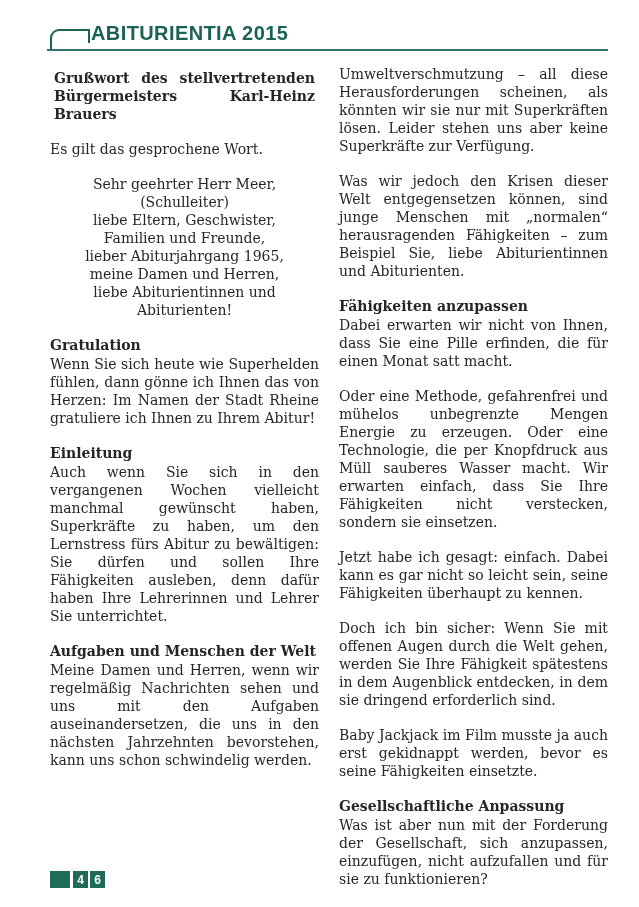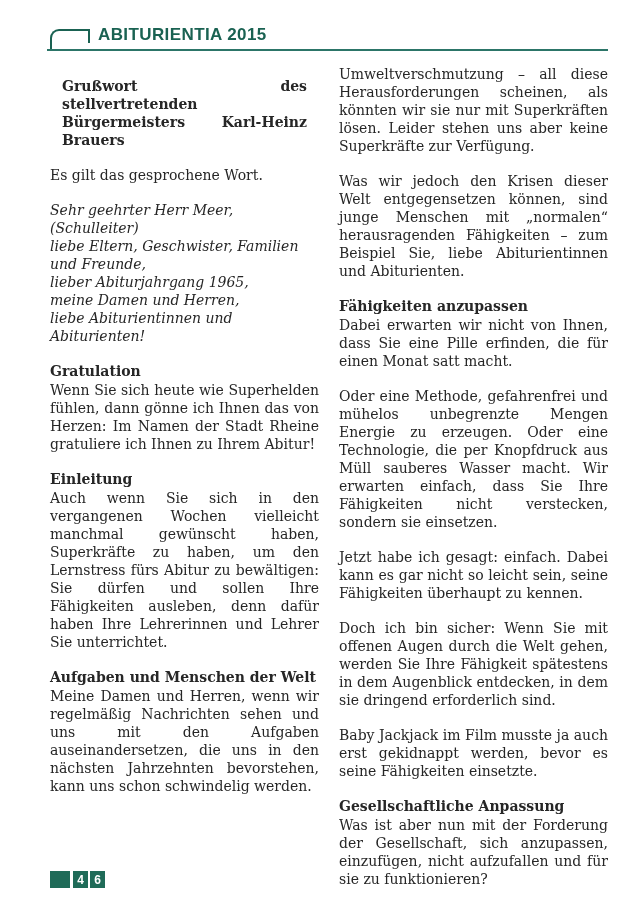--- a/index.html
+++ b/index.html
@@ -40,59 +40,59 @@
   }
   .header-tab::after{
     content:"";
     position:absolute;
     right:0;top:0;
     width:2px;height:12px;
     background:var(--green);
   }
   .header-title{
     position:absolute;
-    left:51px;bottom:4px;
+    left:44px;bottom:4px;
     font-family:"Liberation Sans",sans-serif;
     font-weight:bold;
-    font-size:17px;
+    font-size:20px;
     letter-spacing:0.4px;
     color:var(--green);
     white-space:nowrap;
   }
   
   .columns{
     display:flex;
     gap:20px;
     margin-top:14px;
   }
   .col{
     flex:1;
     min-width:0;
     font-size:14px;
     line-height:18px;
   }
   .article-title{
     font-weight:bold;
     text-align:justify;
     hyphens:auto;
-    margin:12px;
+    margin:4px;
   }
   .p{
     text-align:justify;
     hyphens:auto;
     margin:17px 0;
   }
   .h3{
     font-weight:bold;
     margin:17px 0 0 0;
   }
   .h3 + .p{margin-top:1px;}
   .salutation{
-    font-style:italic;
-    margin:17px 0;
+    margin:17px 12px;
+    text-align:center;
   }
   
   .page-badge{
     position:absolute;
     left:50px;bottom:19px;
     display:flex;
     height:17px;
     align-items:stretch;
   }
   .badge-block{

